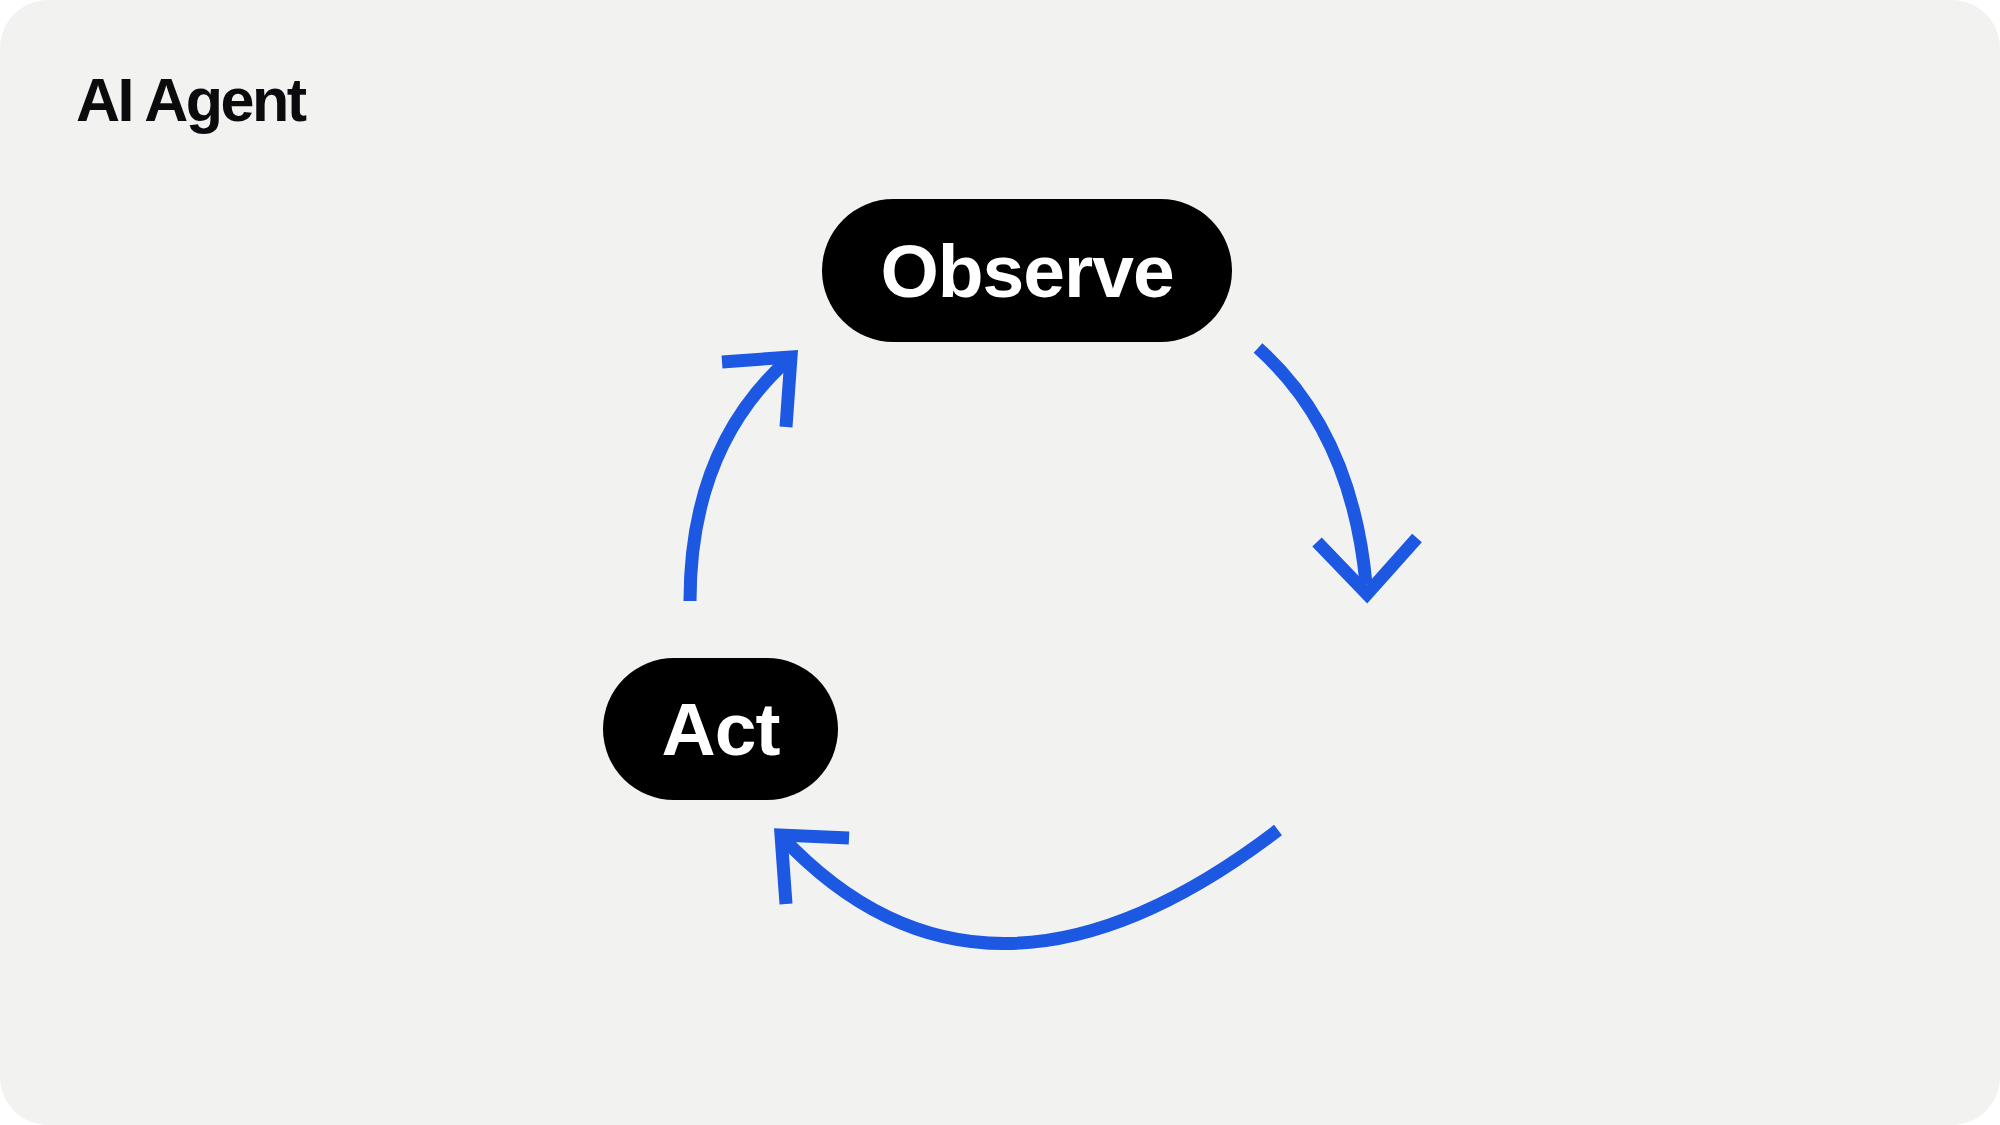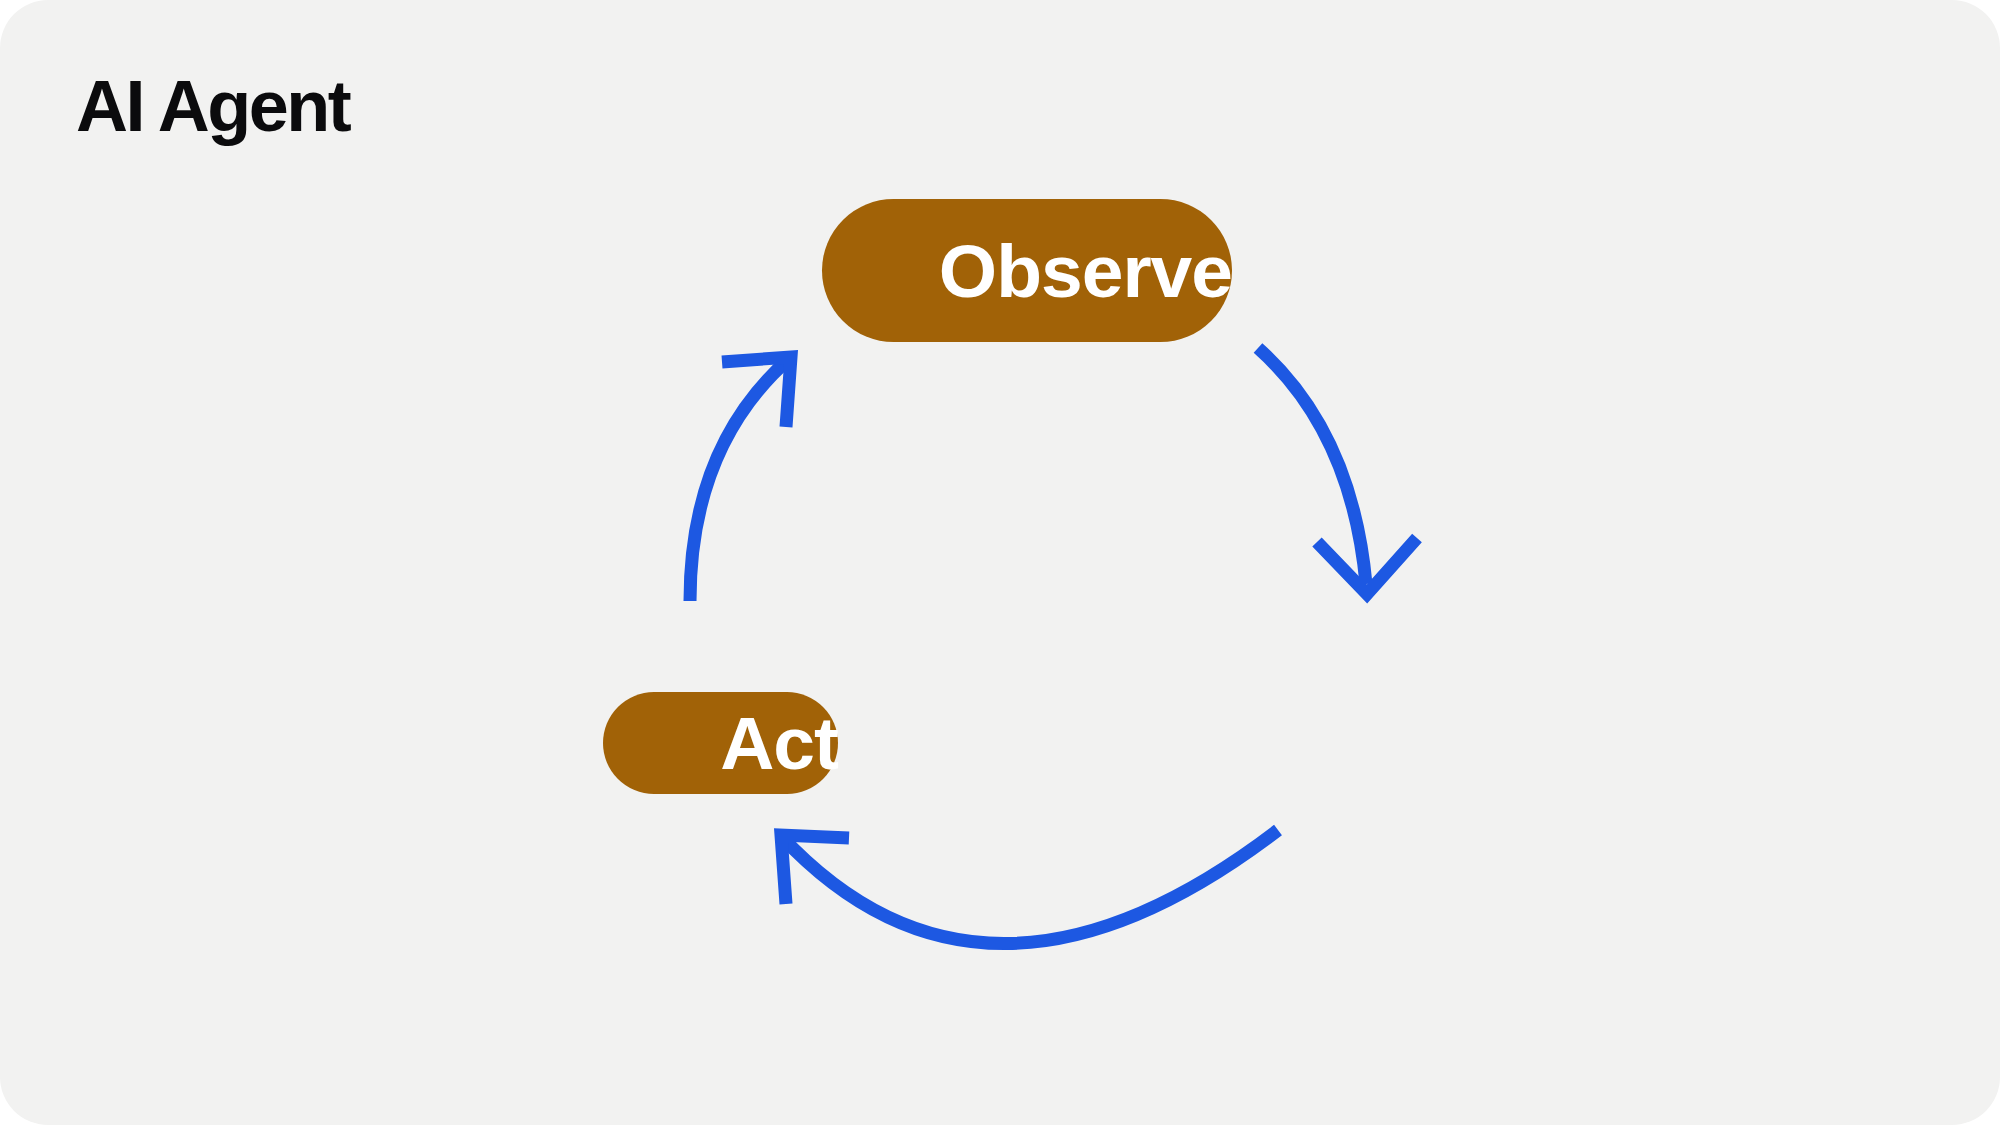--- a/index.html
+++ b/index.html
@@ -17,21 +17,21 @@
     height: 1125px;
     background: #F2F2F1;
     border-radius: 48px;
     overflow: hidden;
   }
   .title {
     position: absolute;
     left: 76px;
     top: 70px;
     margin: 0;
-    font-size: 72px;
+    font-size: 61px;
     line-height: 1;
     font-weight: 700;
     letter-spacing: -2.5px;
     color: #0B0B0D;
   }
   .arrows {
     position: absolute;
     left: 0; top: 0;
     width: 2000px;
     height: 1125px;
@@ -41,32 +41,32 @@
     fill: none;
     stroke-width: 13px;
     stroke-linecap: butt;
     stroke-linejoin: miter;
     stroke-miterlimit: 8;
   }
   .pill {
     position: absolute;
     display: flex;
     align-items: center;
-    justify-content: flex-end;
-    background: #a16207;
+    justify-content: center;
+    background: #000000;
     border-radius: 999px;
     color: #FFFFFF;
     font-weight: 700;
     font-size: 75px;
     letter-spacing: -1px;
     white-space: nowrap;
   }
   .pill-observe { left: 822px; top: 199px; width: 410px; height: 143px; }
   .pill-think   { left: 1165px; top: 658px; width: 330px; height: 144px; }
-  .pill-act     { left: 603px;  top: 692px; width: 235px; height: 102px; }
+  .pill-act     { left: 603px;  top: 658px; width: 235px; height: 142px; }
 </style>
 </head>
 <body>
 
 <div class="card">
 
   <h1 class="title">AI Agent</h1>
 
   <svg class="arrows" viewBox="0 0 2000 1125" xmlns="http://www.w3.org/2000/svg">
 

